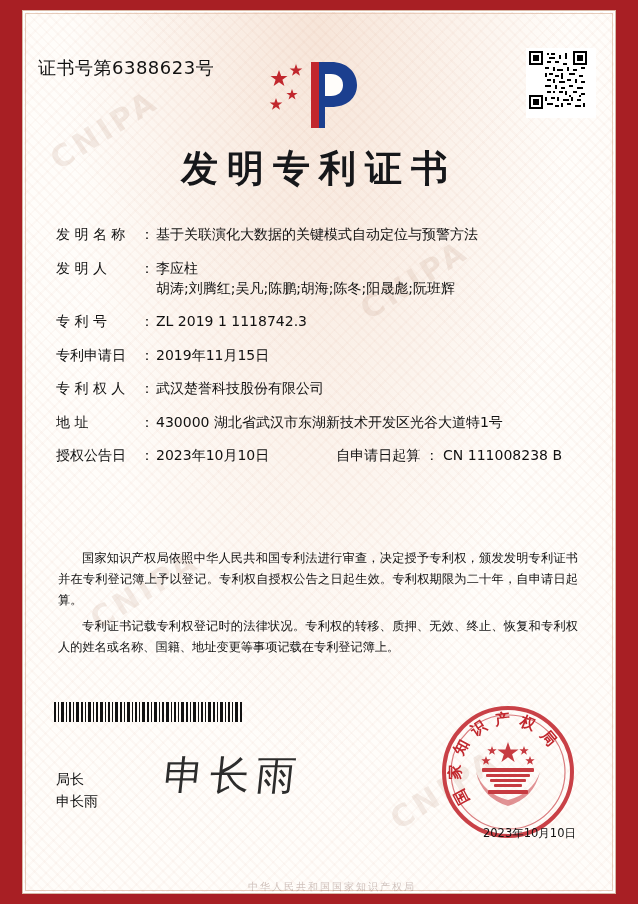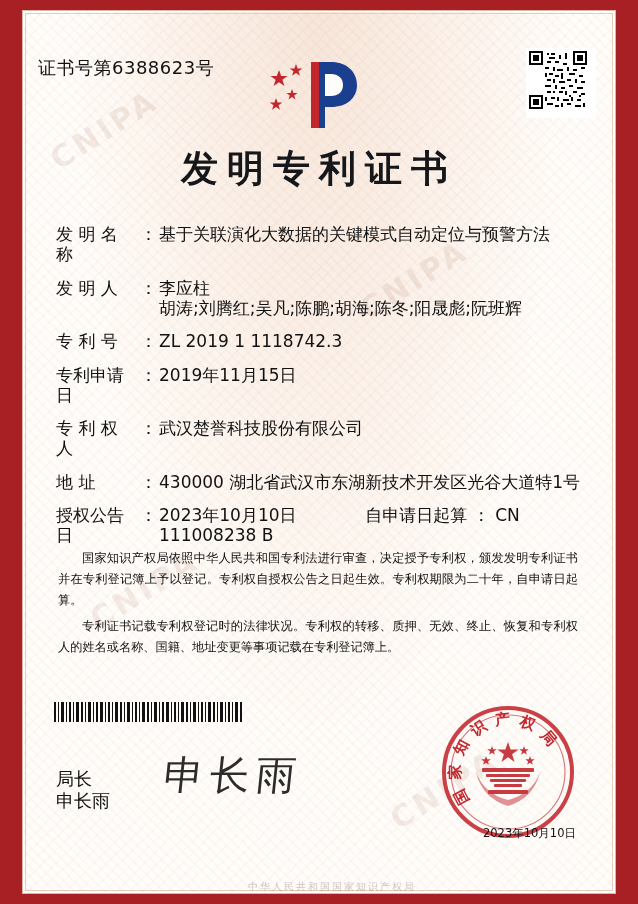--- a/index.html
+++ b/index.html
@@ -77,21 +77,21 @@
   .title{
     position:absolute;left:0;right:0;top:132px;
     text-align:center;
     font-family:"DejaVu Serif","Liberation Serif",serif;
     font-size:37px;font-weight:bold;letter-spacing:9px;
     color:#16171a;
   }
   
   .fields{
     position:absolute;left:32px;top:212px;width:528px;
-    font-size:17px;color:#111;
+    font-size:14px;color:#111;
   }
   .row{display:flex;margin-bottom:13.5px;line-height:20px;}
   .lbl{
     width:84px;flex:0 0 84px;
     display:flex;justify-content:space-between;
     letter-spacing:0;
   }
   .colon{margin:0 2px 0 0}
   .val{flex:1;}
   .val .cont{display:block;}
@@ -107,21 +107,21 @@
     position:absolute;left:30px;top:690px;width:190px;height:20px;
   }
   .seal{
     position:absolute;right:36px;top:690px;width:140px;height:140px;
   }
   .seal-date{
     position:absolute;right:38px;top:814px;
     font-size:11.5px;color:#111;
   }
   .sign-block{
-    position:absolute;left:32px;top:756px;font-size:18px;color:#111;line-height:22px;
+    position:absolute;left:32px;top:756px;font-size:14px;color:#111;line-height:22px;
   }
   .handwrite{
     position:absolute;left:140px;top:736px;
     font-family:"DejaVu Serif","Liberation Serif",serif;
     font-size:40px;color:#1b1b1b;
     letter-spacing:6px;
     transform:skewX(-6deg);
     opacity:.92;
   }
   .footer{

